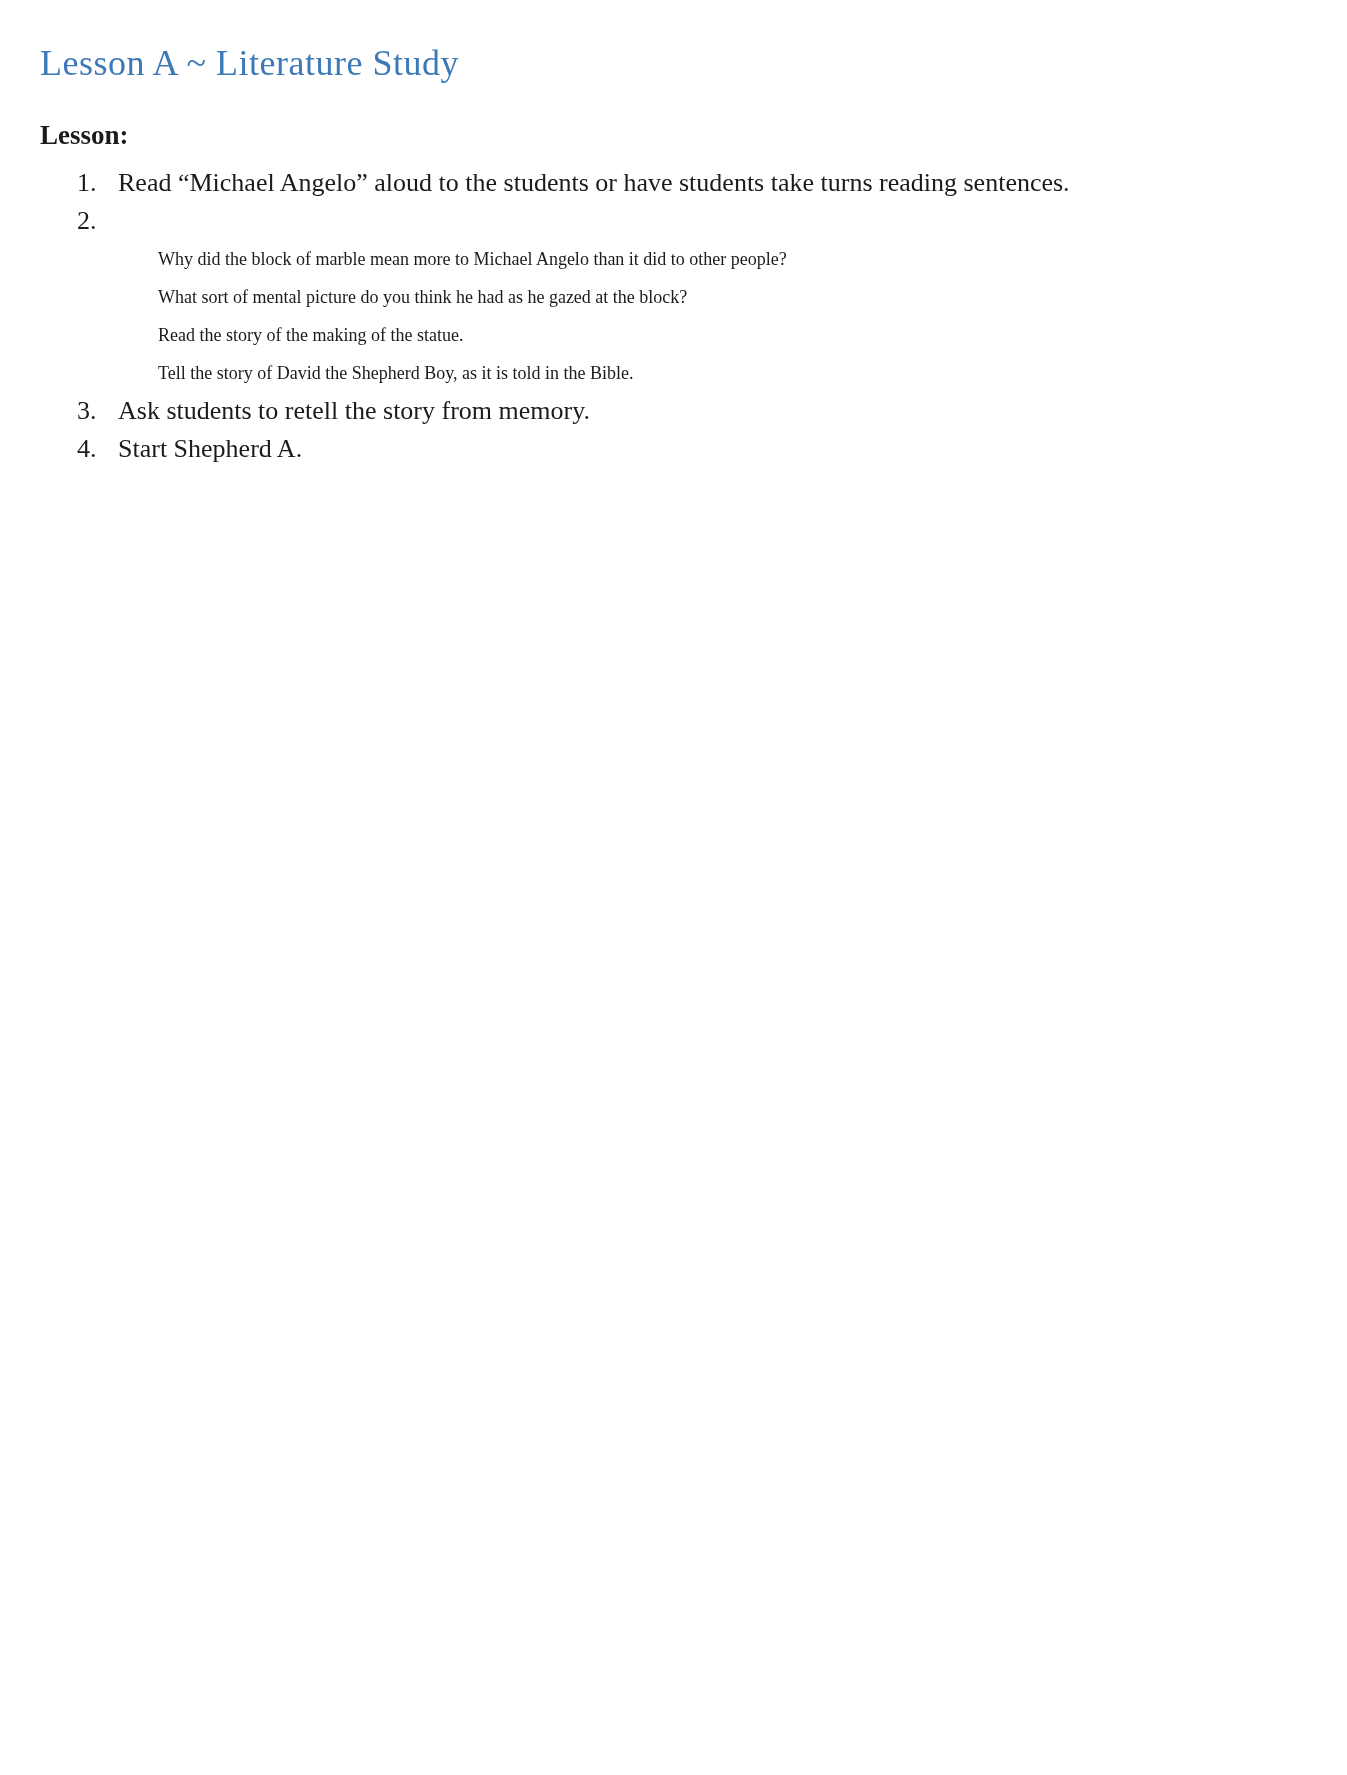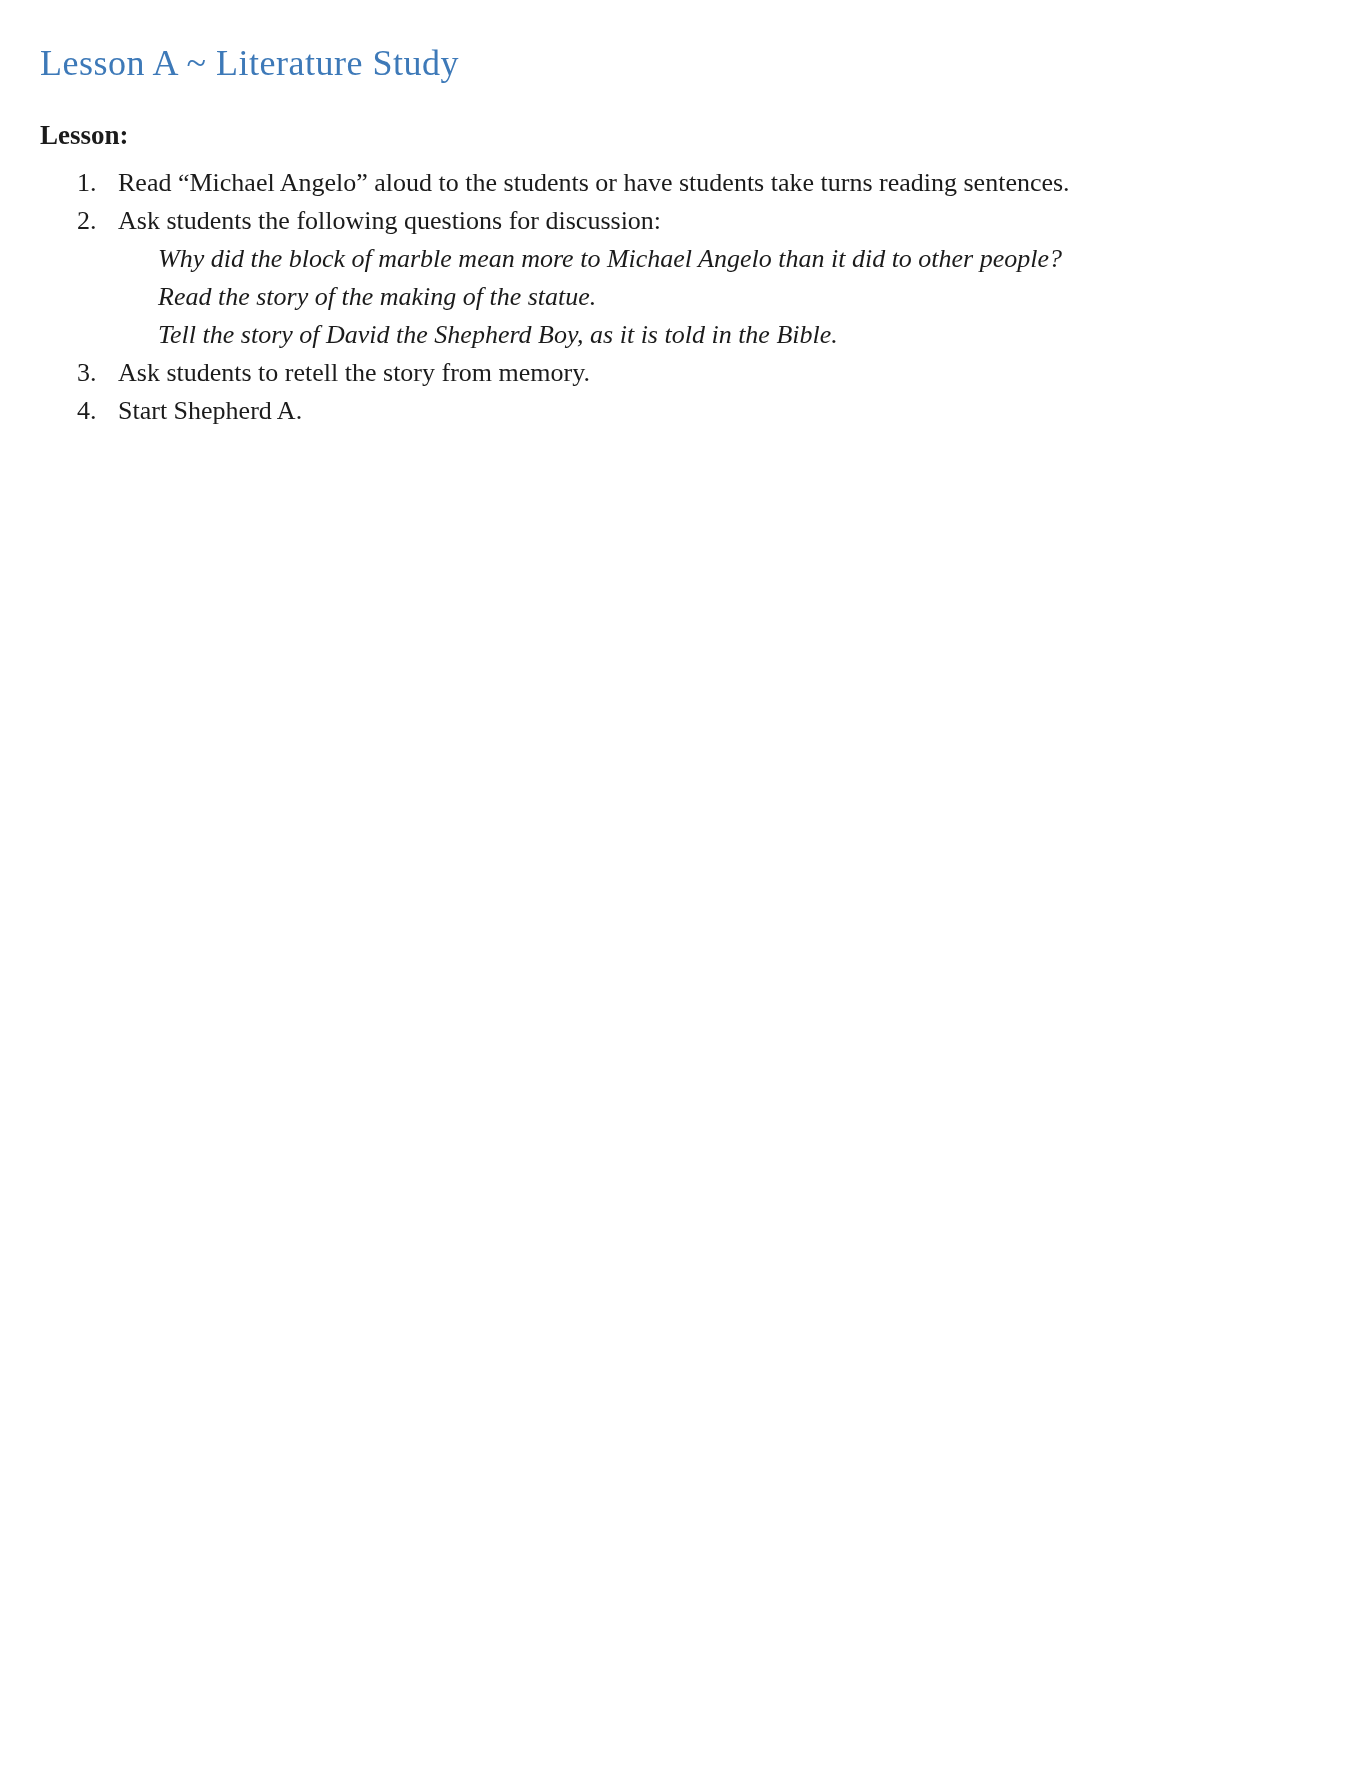--- a/index.html
+++ b/index.html
@@ -45,23 +45,22 @@
   .step-num {
     flex: none;
     width: 41px;
   }
   .step-text {
     max-width: 960px;
     text-align: center;
   }
   .sub-items {
     padding-left: 118px;
-    font-size: 26px;
+    font-size: 18px;
     line-height: 38px;
-    font-style: italic;
   }
   .sub-item {
     max-width: 930px;
   }
 </style>
 </head>
 <body>
 
 <div class="page">
 
@@ -71,25 +70,25 @@
 
   <div class="steps-list">
 
     <div class="step">
       <span class="step-num">1.</span>
       <div class="step-text">Read “Michael Angelo” aloud to the students or have students take turns reading sentences.</div>
     </div>
 
     <div class="step">
       <span class="step-num">2.</span>
-      <div class="step-text">Ask students the following questions for discussion:</div>
     </div>
 
     <div class="sub-items">
       <div class="sub-item">Why did the block of marble mean more to Michael Angelo than it did to other people?</div>
+      <div class="sub-item">What sort of mental picture do you think he had as he gazed at the block?</div>
       <div class="sub-item">Read the story of the making of the statue.</div>
       <div class="sub-item">Tell the story of David the Shepherd Boy, as it is told in the Bible.</div>
     </div>
 
     <div class="step">
       <span class="step-num">3.</span>
       <div class="step-text">Ask students to retell the story from memory.</div>
     </div>
 
     <div class="step">

